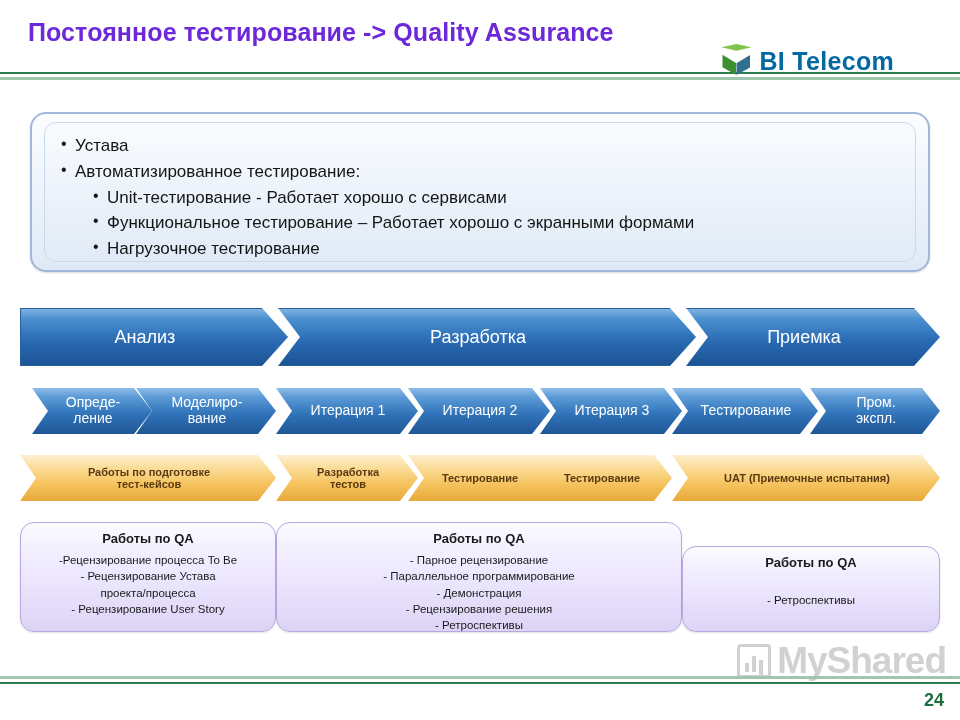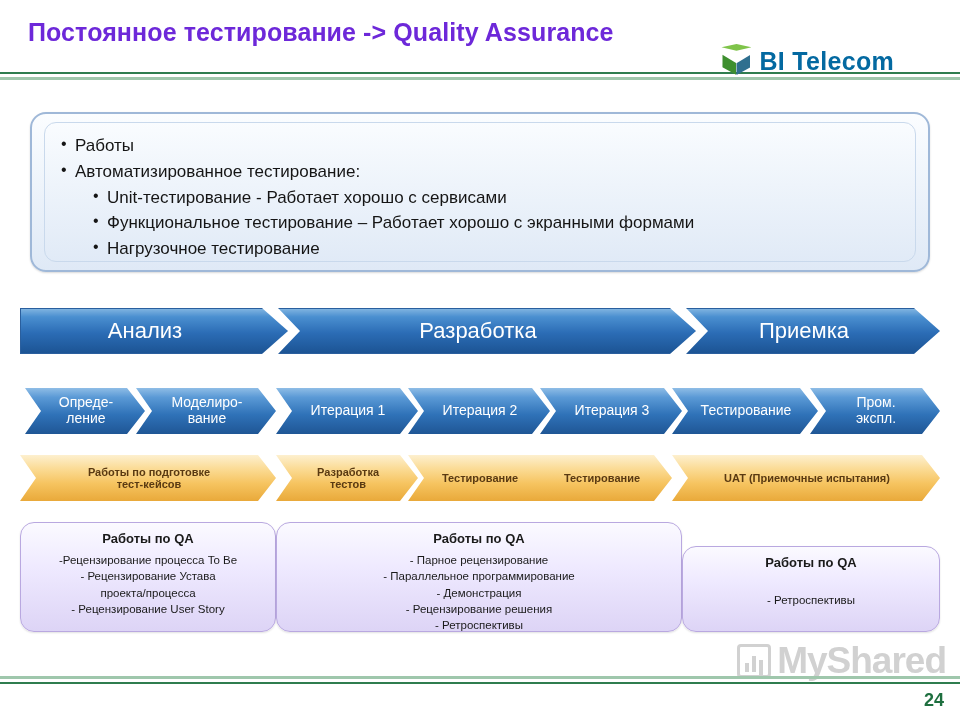--- a/index.html
+++ b/index.html
@@ -88,23 +88,23 @@
   }
   .callout li::before {
     content: "•"; position: absolute; left: 2px; top: -1px; font-size: 16px;
   }
   .callout li.lvl2 { padding-left: 48px; }
   .callout li.lvl2::before { left: 34px; }
 
   
   .phase-row { position: absolute; left: 20px; top: 308px; width: 920px; height: 58px; }
   .phase {
-    position: absolute; top: 0; height: 46px;
+    position: absolute; top: 0; height: 58px;
     display: flex; align-items: center; justify-content: center;
-    color: #fff; font-size: 22px; font-weight: normal;
+    color: #fff; font-size: 18px; font-weight: normal;
     background: linear-gradient(180deg,#7fb3e0 0%, #4a8fd0 18%, #2b6cb5 55%, #1c5494 100%);
     border: 1px solid #2a5f9e;
     clip-path: polygon(0 0, calc(100% - 26px) 0, 100% 50%, calc(100% - 26px) 100%, 0 100%);
   }
   .phase.first { clip-path: polygon(0 0, calc(100% - 26px) 0, 100% 50%, calc(100% - 26px) 100%, 0 100%); }
   .phase.notfirst { clip-path: polygon(0 0, calc(100% - 26px) 0, 100% 50%, calc(100% - 26px) 100%, 0 100%, 22px 50%); }
   .phase span { display: block; padding-right: 18px; }
 
   
   .chev {
@@ -186,42 +186,42 @@
       <div class="top"></div>
         <div class="left"></div>
         <div class="right"></div>
     </div>
     <div class="logo-text">BI Telecom</div>
   </div>
 
   <div class="callout">
     <div class="callout-inner">
       <ul id="callout-list">
-          <li>Работы</li>
+          <li>Устава</li>
           <li>Автоматизированное тестирование:</li>
           <li class="lvl2">Unit-тестирование - Работает хорошо с сервисами</li>
           <li class="lvl2">Функциональное тестирование – Работает хорошо с экранными формами</li>
           <li class="lvl2">Нагрузочное тестирование</li>
         </ul>
     </div>
   </div>
 
   <div class="phase-row" id="phase-row">
       <div class="phase first" style="left: 0px; width: 268px;">
         <span>Анализ</span>
       </div>
       <div class="phase notfirst" style="left: 258px; width: 418px;">
         <span>Разработка</span>
       </div>
       <div class="phase notfirst" style="left: 666px; width: 254px;">
         <span>Приемка</span>
       </div>
     </div>
   <div class="row-stage" id="row-stage">
-      <div class="chev blue lg" style="left: 5px; width: 120px;">
+      <div class="chev blue lg" style="left: 12px; width: 120px;">
         <span>Опреде-<br>ление</span>
       </div>
       <div class="chev blue lg" style="left: 116px; width: 140px;">
         <span>Моделиро-<br>вание</span>
       </div>
       <div class="chev blue lg" style="left: 256px; width: 142px;">
         <span>Итерация 1</span>
       </div>
       <div class="chev blue lg" style="left: 388px; width: 142px;">
         <span>Итерация 2</span>

